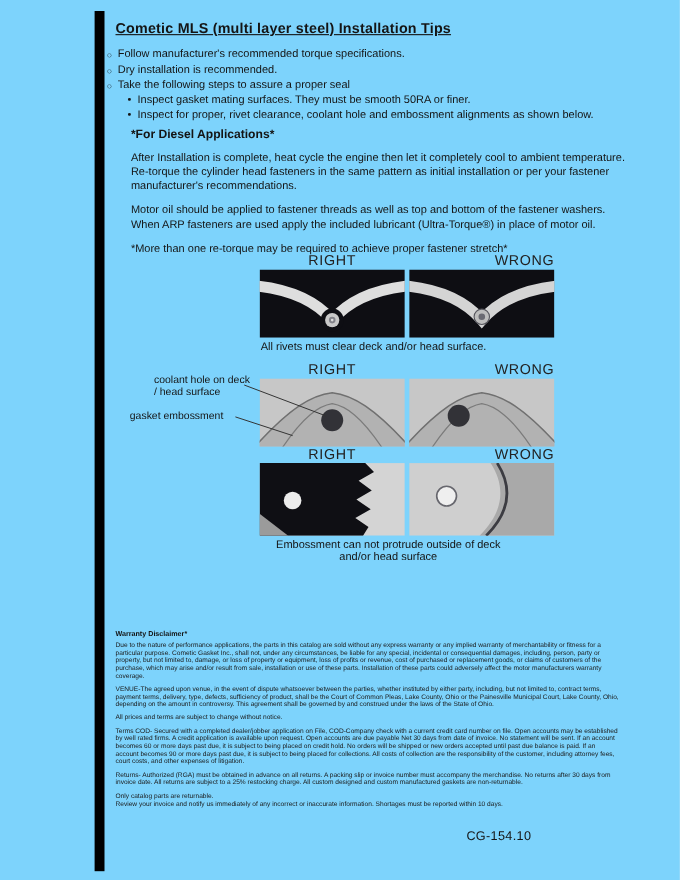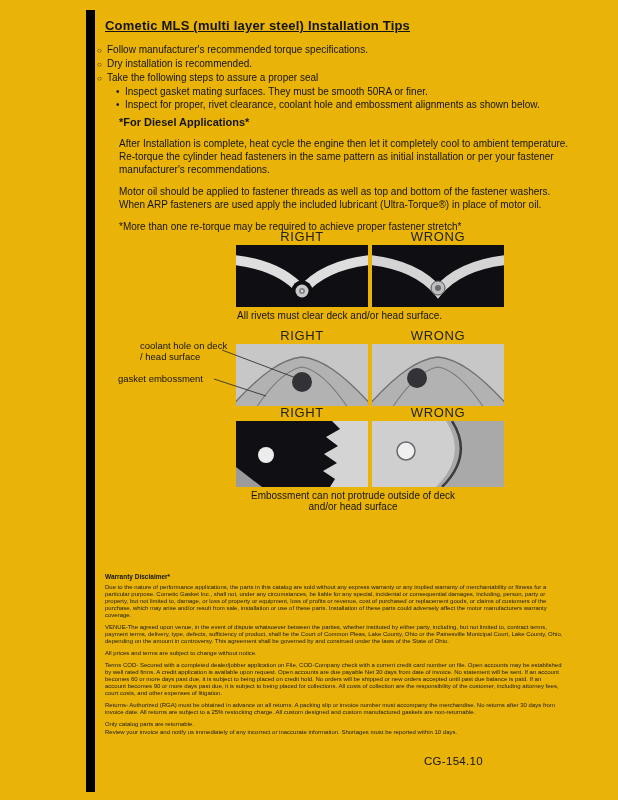--- a/index.html
+++ b/index.html
@@ -1,38 +1,38 @@
 <!DOCTYPE html>
 <html><head>
 <meta charset="utf-8">
 <style>
   * { margin:0; padding:0; box-sizing:border-box; }
   html,body { width:618px; height:800px; }
   body { background:#f6f6f4; font-family:"Liberation Sans", sans-serif; color:#141414; }
-  .page { position:relative; width:618px; height:800px; background:#eab308; overflow:hidden; }
+  .page { position:relative; width:618px; height:800px; background:#7dd3fc; overflow:hidden; }
   .spine { position:absolute; left:86px; top:10px; width:9px; height:782px; background:#000; }
 
   .title { position:absolute; left:105px; top:18px; font-size:13px; font-weight:bold;
            text-decoration:underline; letter-spacing:0.2px; }
 
   .tips { position:absolute; left:97px; top:43px; width:470px; }
   .tip-line { display:flex; font-size:10px; line-height:13px; }
   .tip-line .marker { width:10px; font-size:8px; padding-top:1px; flex:none; }
   .tip-line.sub { margin-left:19px; }
   .tip-line.sub .marker { font-size:10px; width:9px; padding-top:0; }
 
   .diesel { position:absolute; left:119px; top:116px; width:458px; }
   .diesel h2 { font-size:11px; font-weight:bold; margin-bottom:9px; }
   .diesel p { font-size:10px; line-height:13px; margin-bottom:9px; }
   .diesel .note { margin-bottom:0; }
 
   .diagrams { position:absolute; left:236px; top:230px; width:268px; }
   .dg-headers { display:flex; line-height:14px; margin-bottom:1px; }
   .dg-headers span { width:132px; text-align:center; font-size:13px; letter-spacing:0.6px; color:#222; }
-  .dg-headers span + span { margin-left:4px; }
+  .dg-headers span + span { margin-left:4px;text-align:right; }
   .dg-images { display:flex; }
   .dg-images svg { display:block; }
   .dg-images svg + svg { margin-left:4px; }
   .dg-caption { font-size:10px; line-height:11px; margin:3px 0 8px 1px; }
   .dg-caption.wrap { width:232px;text-align:center; }
 
   .coolant-label { position:absolute; left:140px; top:340px; width:90px;
                    font-size:9.5px; line-height:11px; }
   .emboss-label  { position:absolute; left:118px; top:373px; font-size:9.5px; line-height:11px; }
   .leader-lines  { position:absolute; left:210px; top:344px; }

